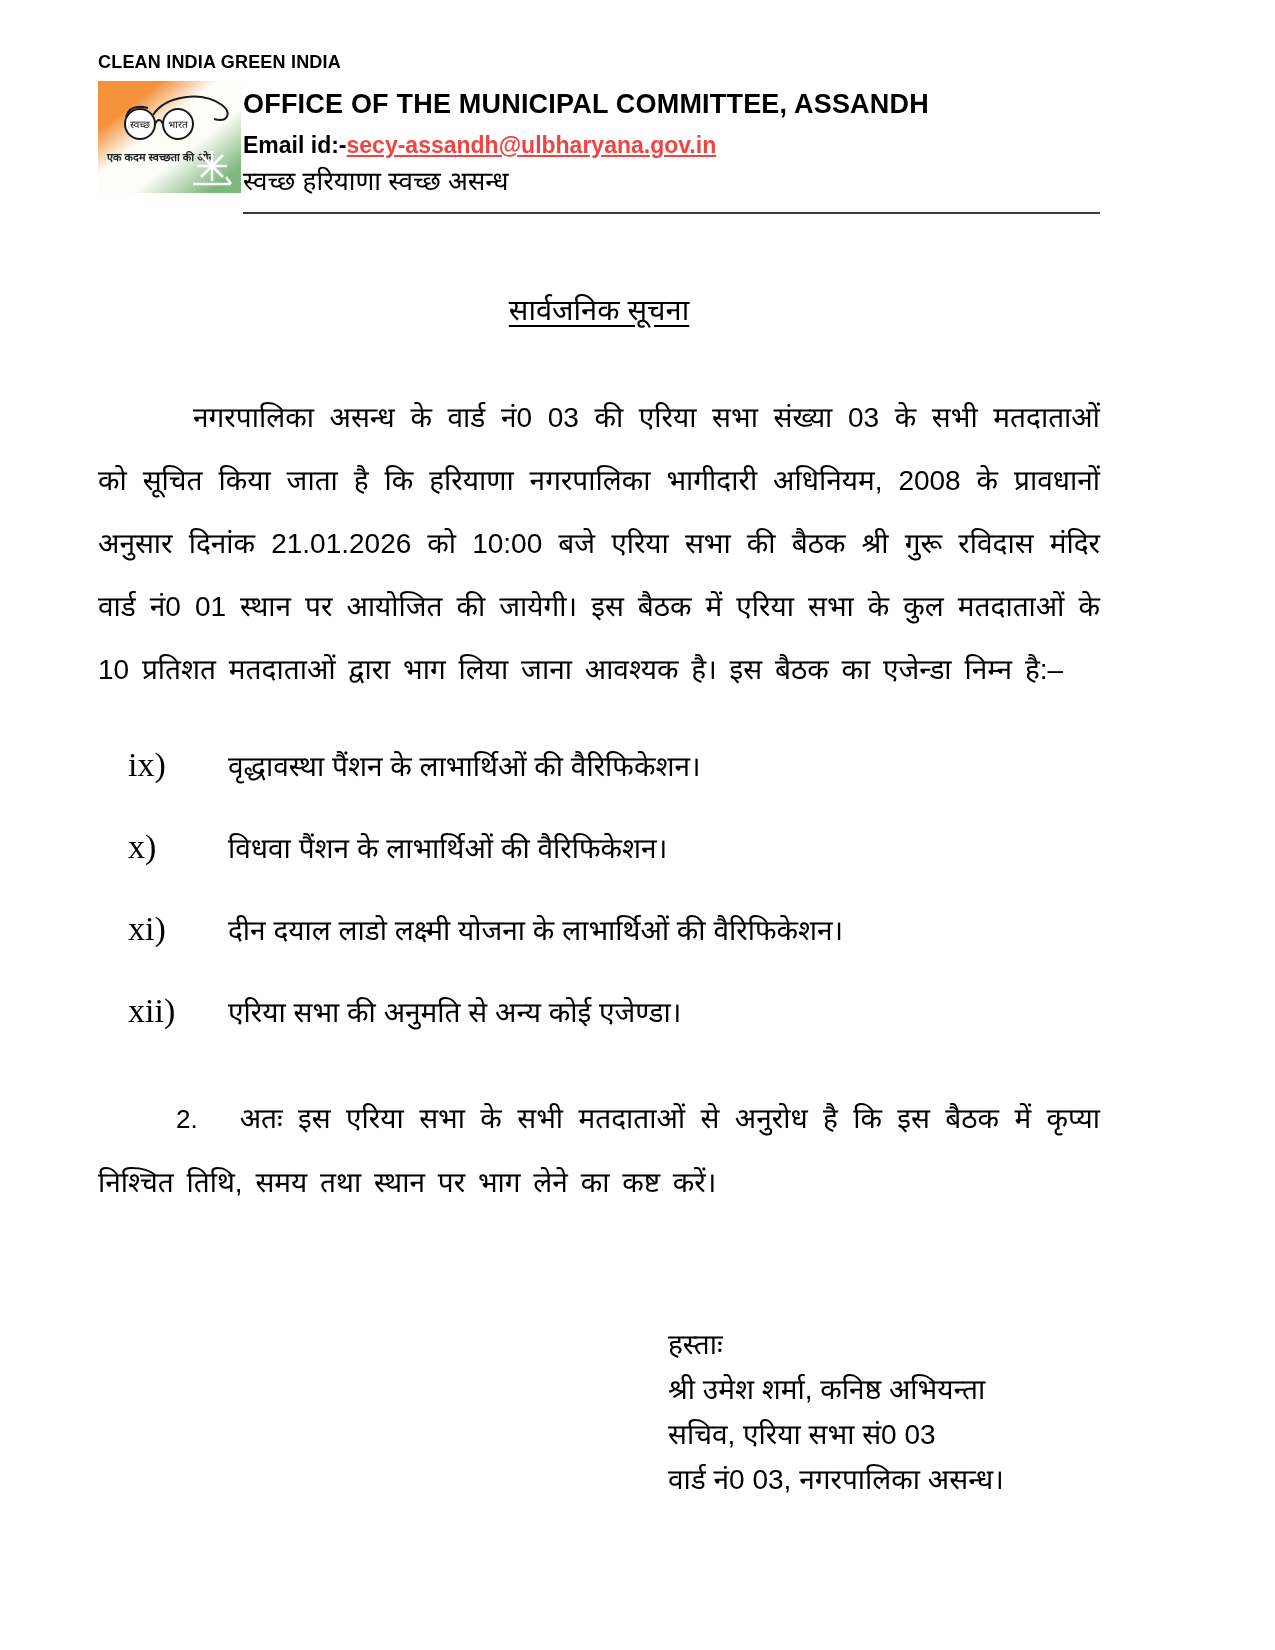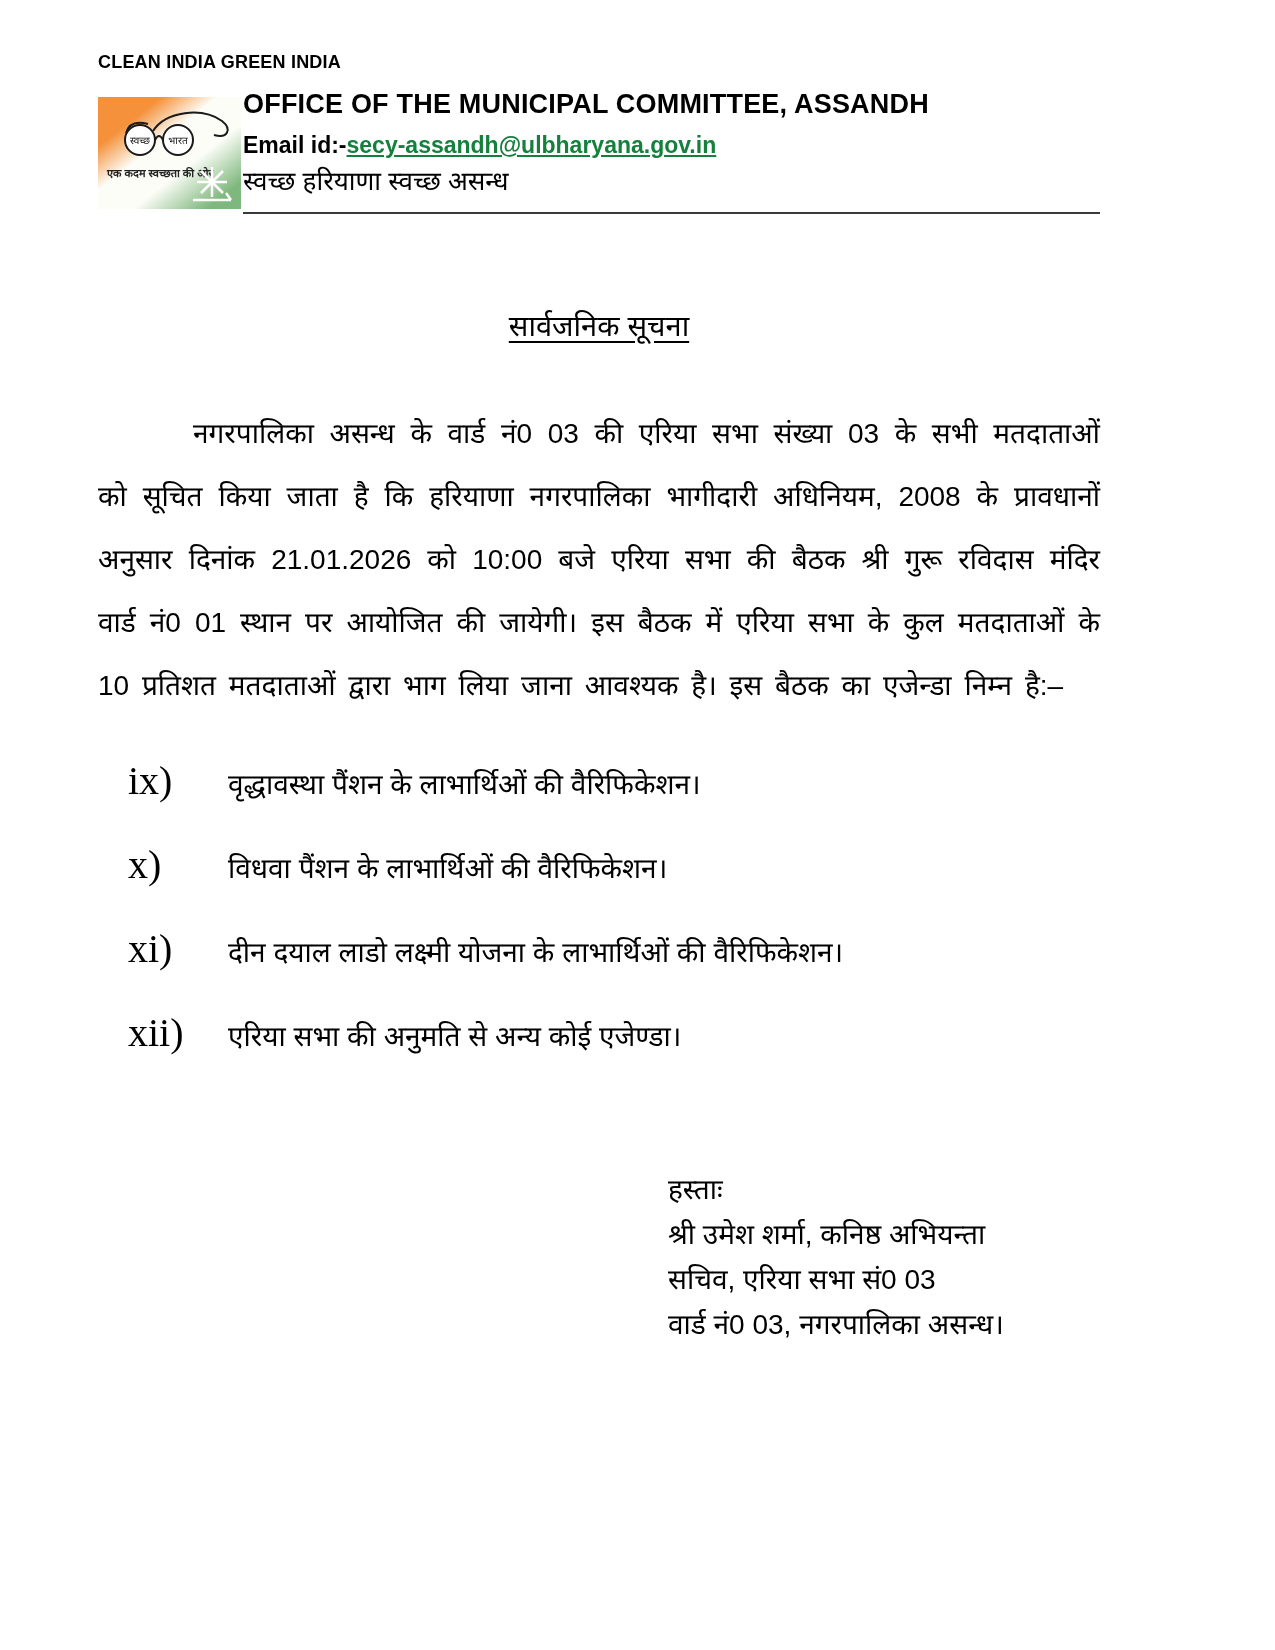--- a/index.html
+++ b/index.html
@@ -18,21 +18,21 @@
 
   
   .tagline {
     font-size: 18px;
     font-weight: bold;
     letter-spacing: 0.2px;
     white-space: nowrap;
   }
   .header-row { display: flex; margin-top: 8px; }
   .logo-col { width: 145px; flex-shrink: 0; }
-  .logo { width: 143px; height: 140px; margin-top: 16px; }
+  .logo { width: 143px; height: 140px; }
   .header-center { flex: 1; text-align: left; padding-top: 8px; }
   .office-title {
     font-size: 27px;
     font-weight: bold;
     letter-spacing: 0.2px;
   }
   .email-line { margin-top: 12px; font-size: 23px; font-weight: bold; }
   .email-link { text-decoration: underline; }
   .hindi-subtitle { margin-top: 3px; font-size: 26px; }
   .header-divider {
@@ -64,21 +64,21 @@
     align-items: baseline;
     margin-top: 36px;
     font-size: 28px;
     line-height: 44px;
   }
   .agenda-num {
     flex-shrink: 0;
     width: 130px;
     padding-left: 30px;
     font-family: "Liberation Serif", "DejaVu Serif", serif;
-    font-size: 40px;
+    font-size: 34px;
   }
 
   .para2 {
     margin-top: 52px;
     font-size: 28px;
     line-height: 63px;
     text-align: justify;
     text-indent: 78px;
     word-spacing: 5px;
   }
@@ -133,21 +133,21 @@
             <line x1="95" y1="103" x2="133" y2="103"></line>
             <line x1="128" y1="96" x2="133" y2="103"></line>
           </g>
         </svg>
       </div>
     </div>
 
     <div class="header-center">
       <div class="office-title">OFFICE OF THE MUNICIPAL COMMITTEE, ASSANDH</div>
       <div class="email-line">
-        <span>Email id:-</span><a class="email-link" href="#" style="color:#15803d">secy-assandh@ulbharyana.gov.in</a>
+        <span>Email id:-</span><a class="email-link" href="#" style="color:#ef4444">secy-assandh@ulbharyana.gov.in</a>
       </div>
       <div class="hindi-subtitle">स्वच्छ हरियाणा स्वच्छ असन्ध</div>
       <hr class="header-divider">
     </div>
   </div>
 
   <div class="notice-title">
     <span class="underlined">सार्वजनिक सूचना</span>
   </div>
 
@@ -165,20 +165,23 @@
     <div class="agenda-item">
       <span class="agenda-num">xi)</span>
       <span class="agenda-text">दीन दयाल लाडो लक्ष्मी योजना के लाभार्थिओं की वैरिफिकेशन।</span>
     </div>
     <div class="agenda-item">
       <span class="agenda-num">xii)</span>
       <span class="agenda-text">एरिया सभा की अनुमति से अन्य कोई एजेण्डा।</span>
     </div>
   </div>
 
+  <p class="para2">
+    <span class="para2-num">2.</span><span>अतः इस एरिया सभा के सभी मतदाताओं से अनुरोध है कि इस बैठक में कृप्या निश्चित तिथि, समय तथा स्थान पर भाग लेने का कष्ट करें।</span>
+  </p>
 
   <div class="signature">
     <div>हस्ताः</div>
     <div>श्री उमेश शर्मा, कनिष्ठ अभियन्ता</div>
     <div>सचिव, एरिया सभा सं0 03</div>
     <div>वार्ड नं0 03, नगरपालिका असन्ध।</div>
   </div>
 
 </div>
 

